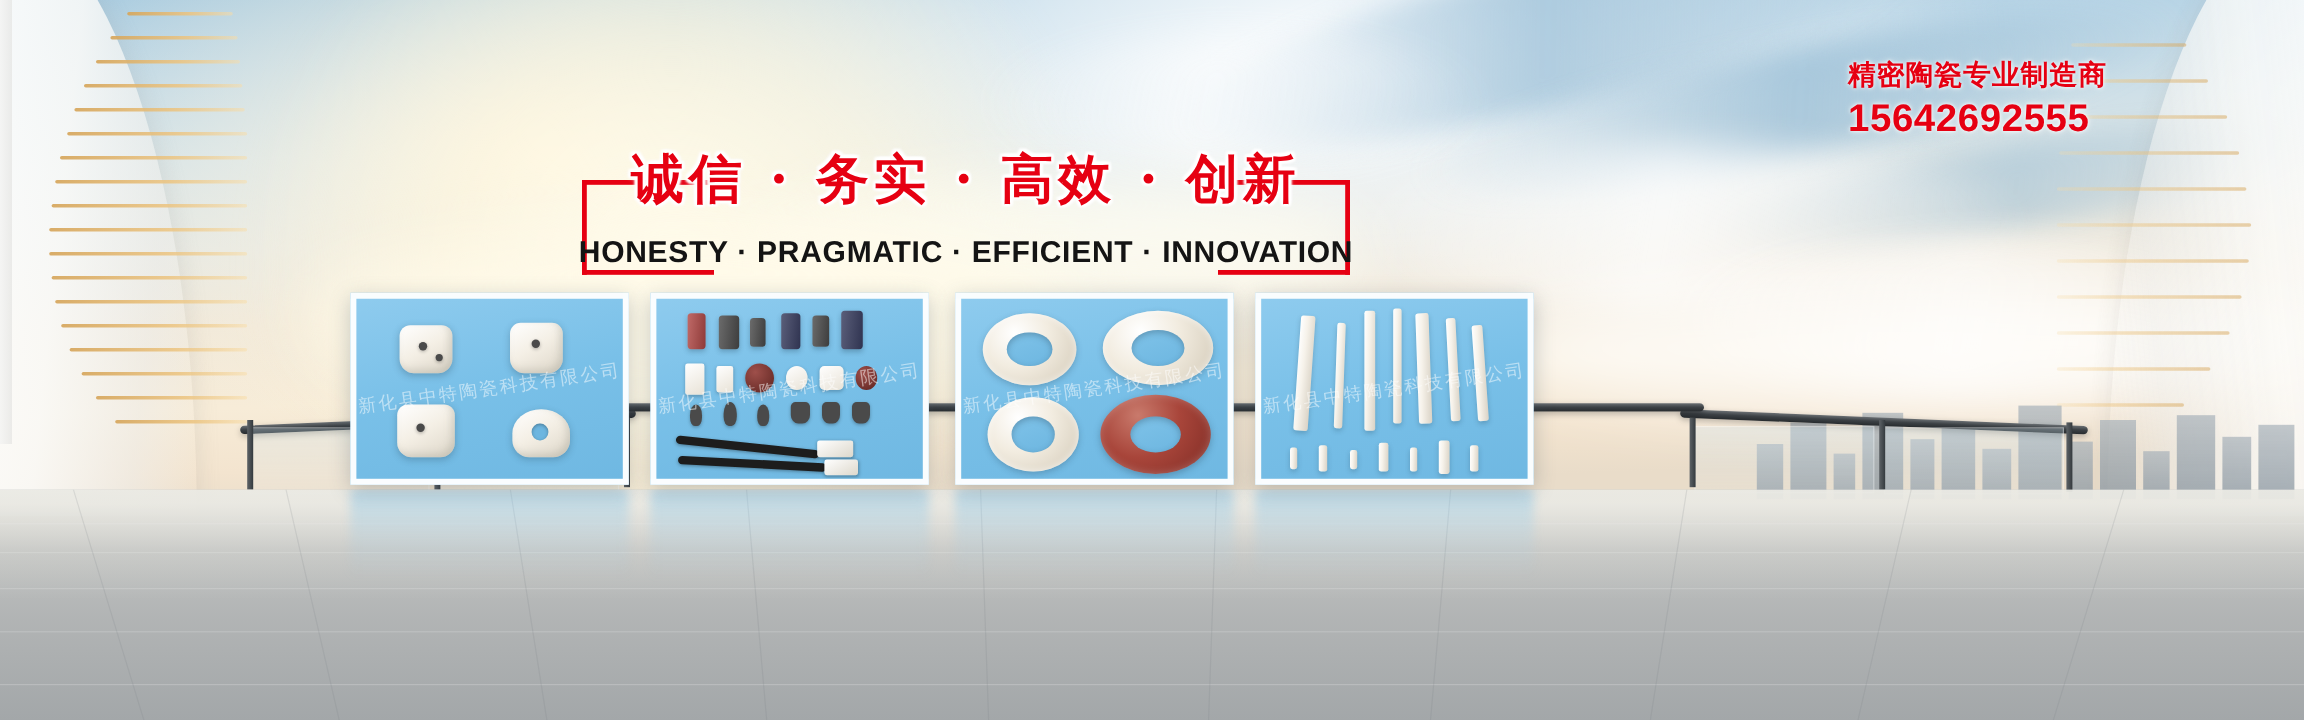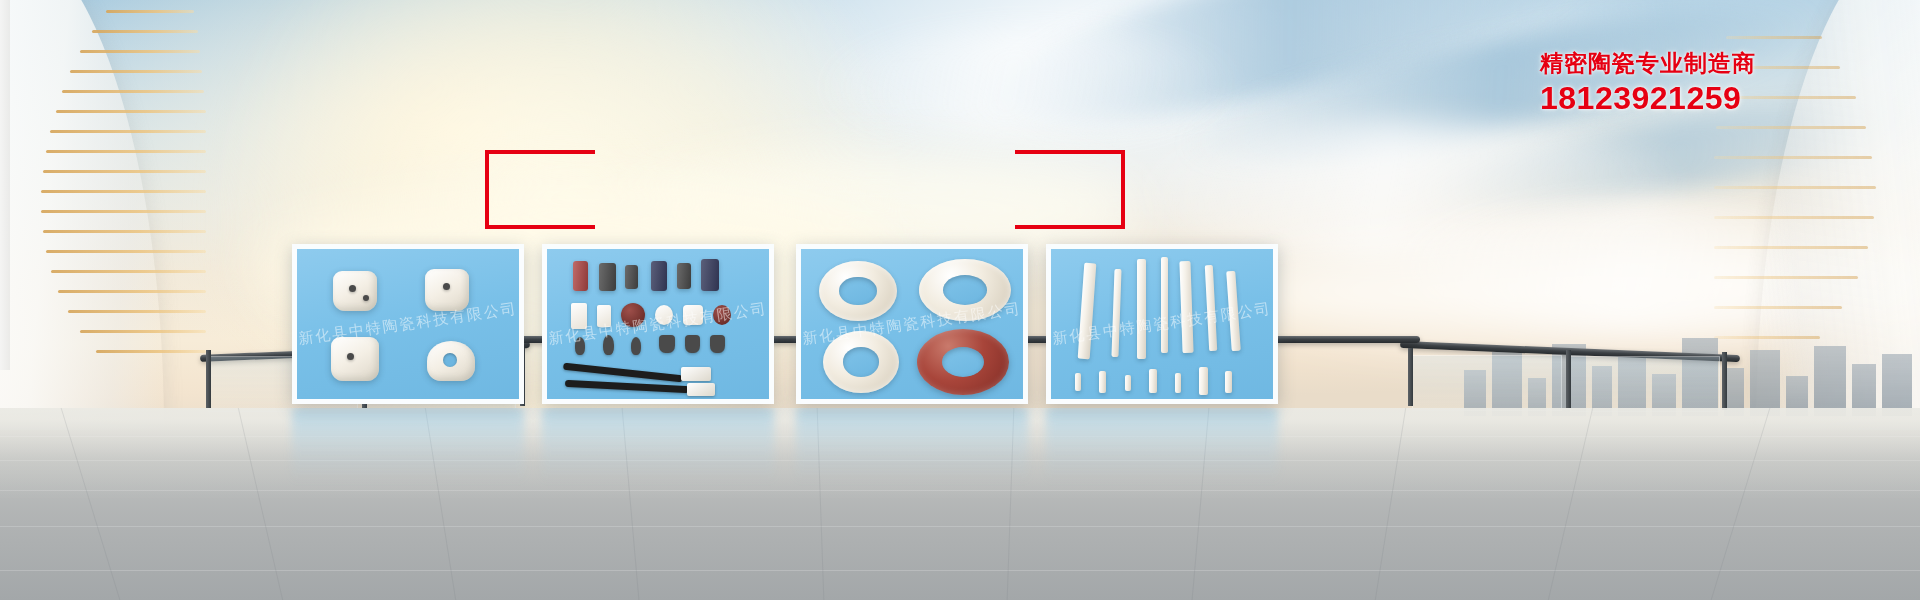--- a/index.html
+++ b/index.html
@@ -361,25 +361,27 @@
   </div>
 
   <div class="slogan">
     <div class="bracket br-tl-h"></div>
     <div class="bracket br-tl-v"></div>
     <div class="bracket br-bl-h"></div>
     <div class="bracket br-tr-h"></div>
     <div class="bracket br-tr-v"></div>
     <div class="bracket br-br-h"></div>
 
+    <div class="slogan-cn">诚信 · 务实 · 高效 · 创新</div>
+    <div class="slogan-en">HONESTY · PRAGMATIC · EFFICIENT · INNOVATION</div>
   </div>
 
   <div class="contact">
     <div class="contact-line c-tag">精密陶瓷专业制造商</div>
-    <div class="contact-line c-phone">18123921259</div>
+    <div class="contact-line c-phone">15642692555</div>
   </div>
 
   <div class="panels">
 
     <div class="panel" style="left:0px; width:232px;">
       <div class="pt insul" style="left:36px;  top:22px; width:44px; height:40px;"></div>
       <div class="pt insul" style="left:128px; top:20px; width:44px; height:42px;"></div>
       <div class="pt insul" style="left:34px;  top:88px; width:48px; height:44px;"></div>
       <div class="pt insul" style="left:130px; top:92px; width:48px; height:40px; border-radius:50% 50% 14px 14px;"></div>
       <div class="pt blk" style="left:52px;  top:36px; width:7px;  height:7px; border-radius:50%;"></div>

